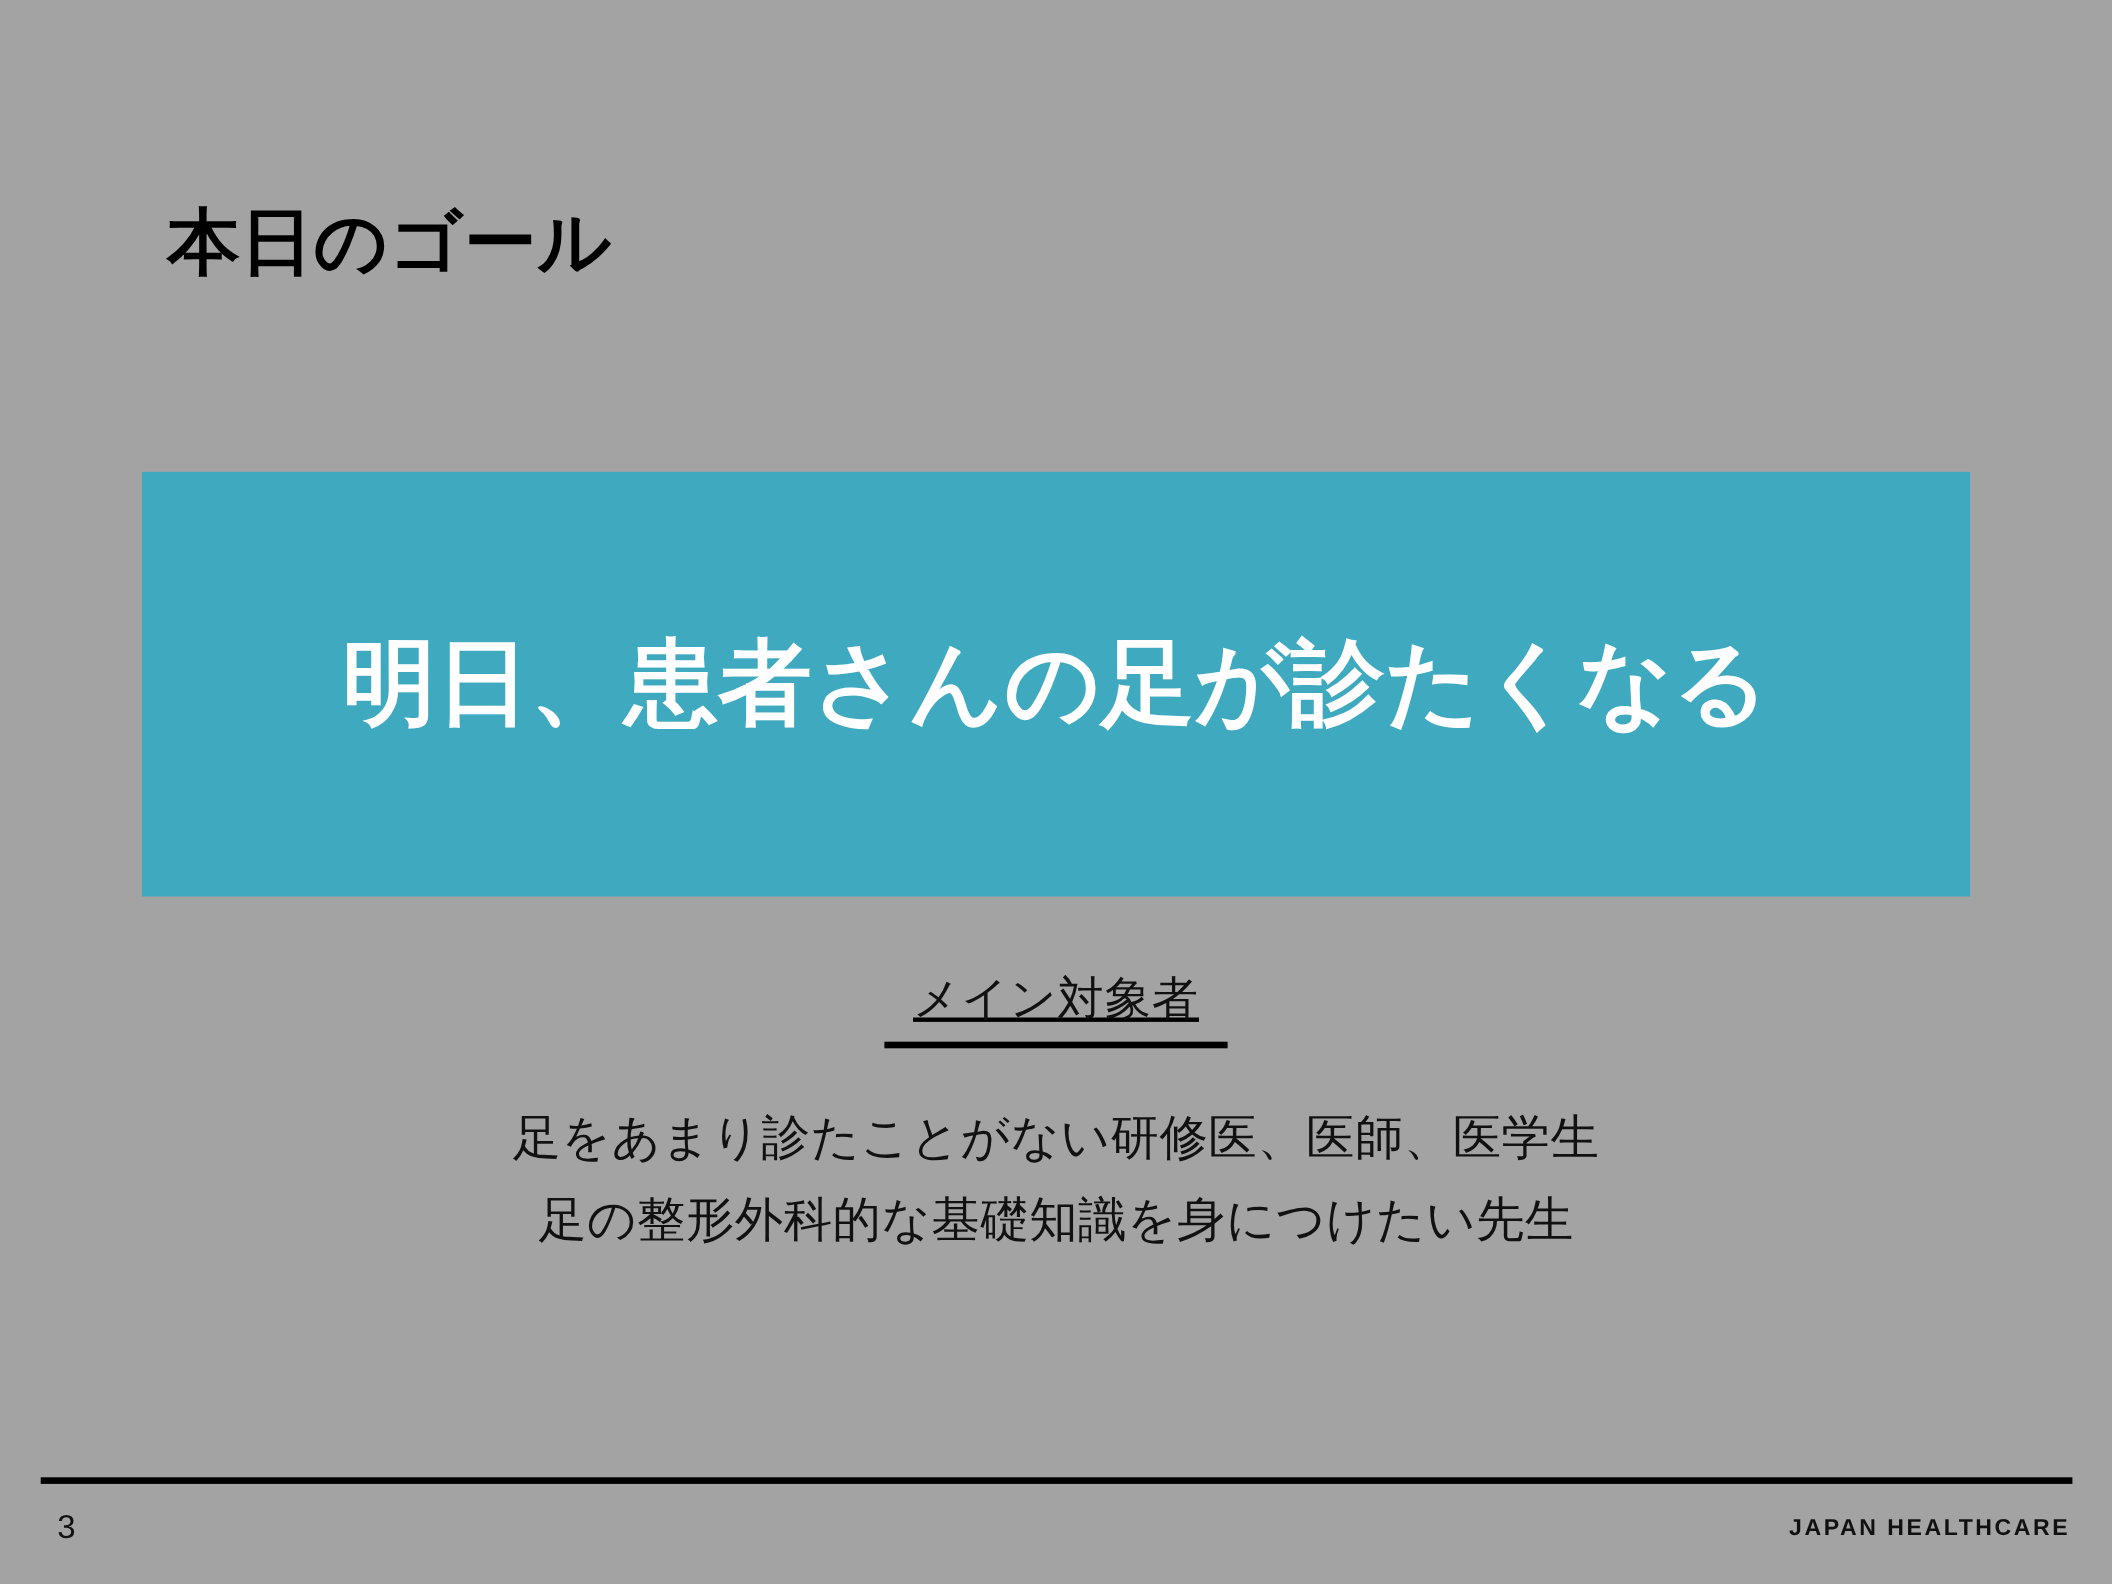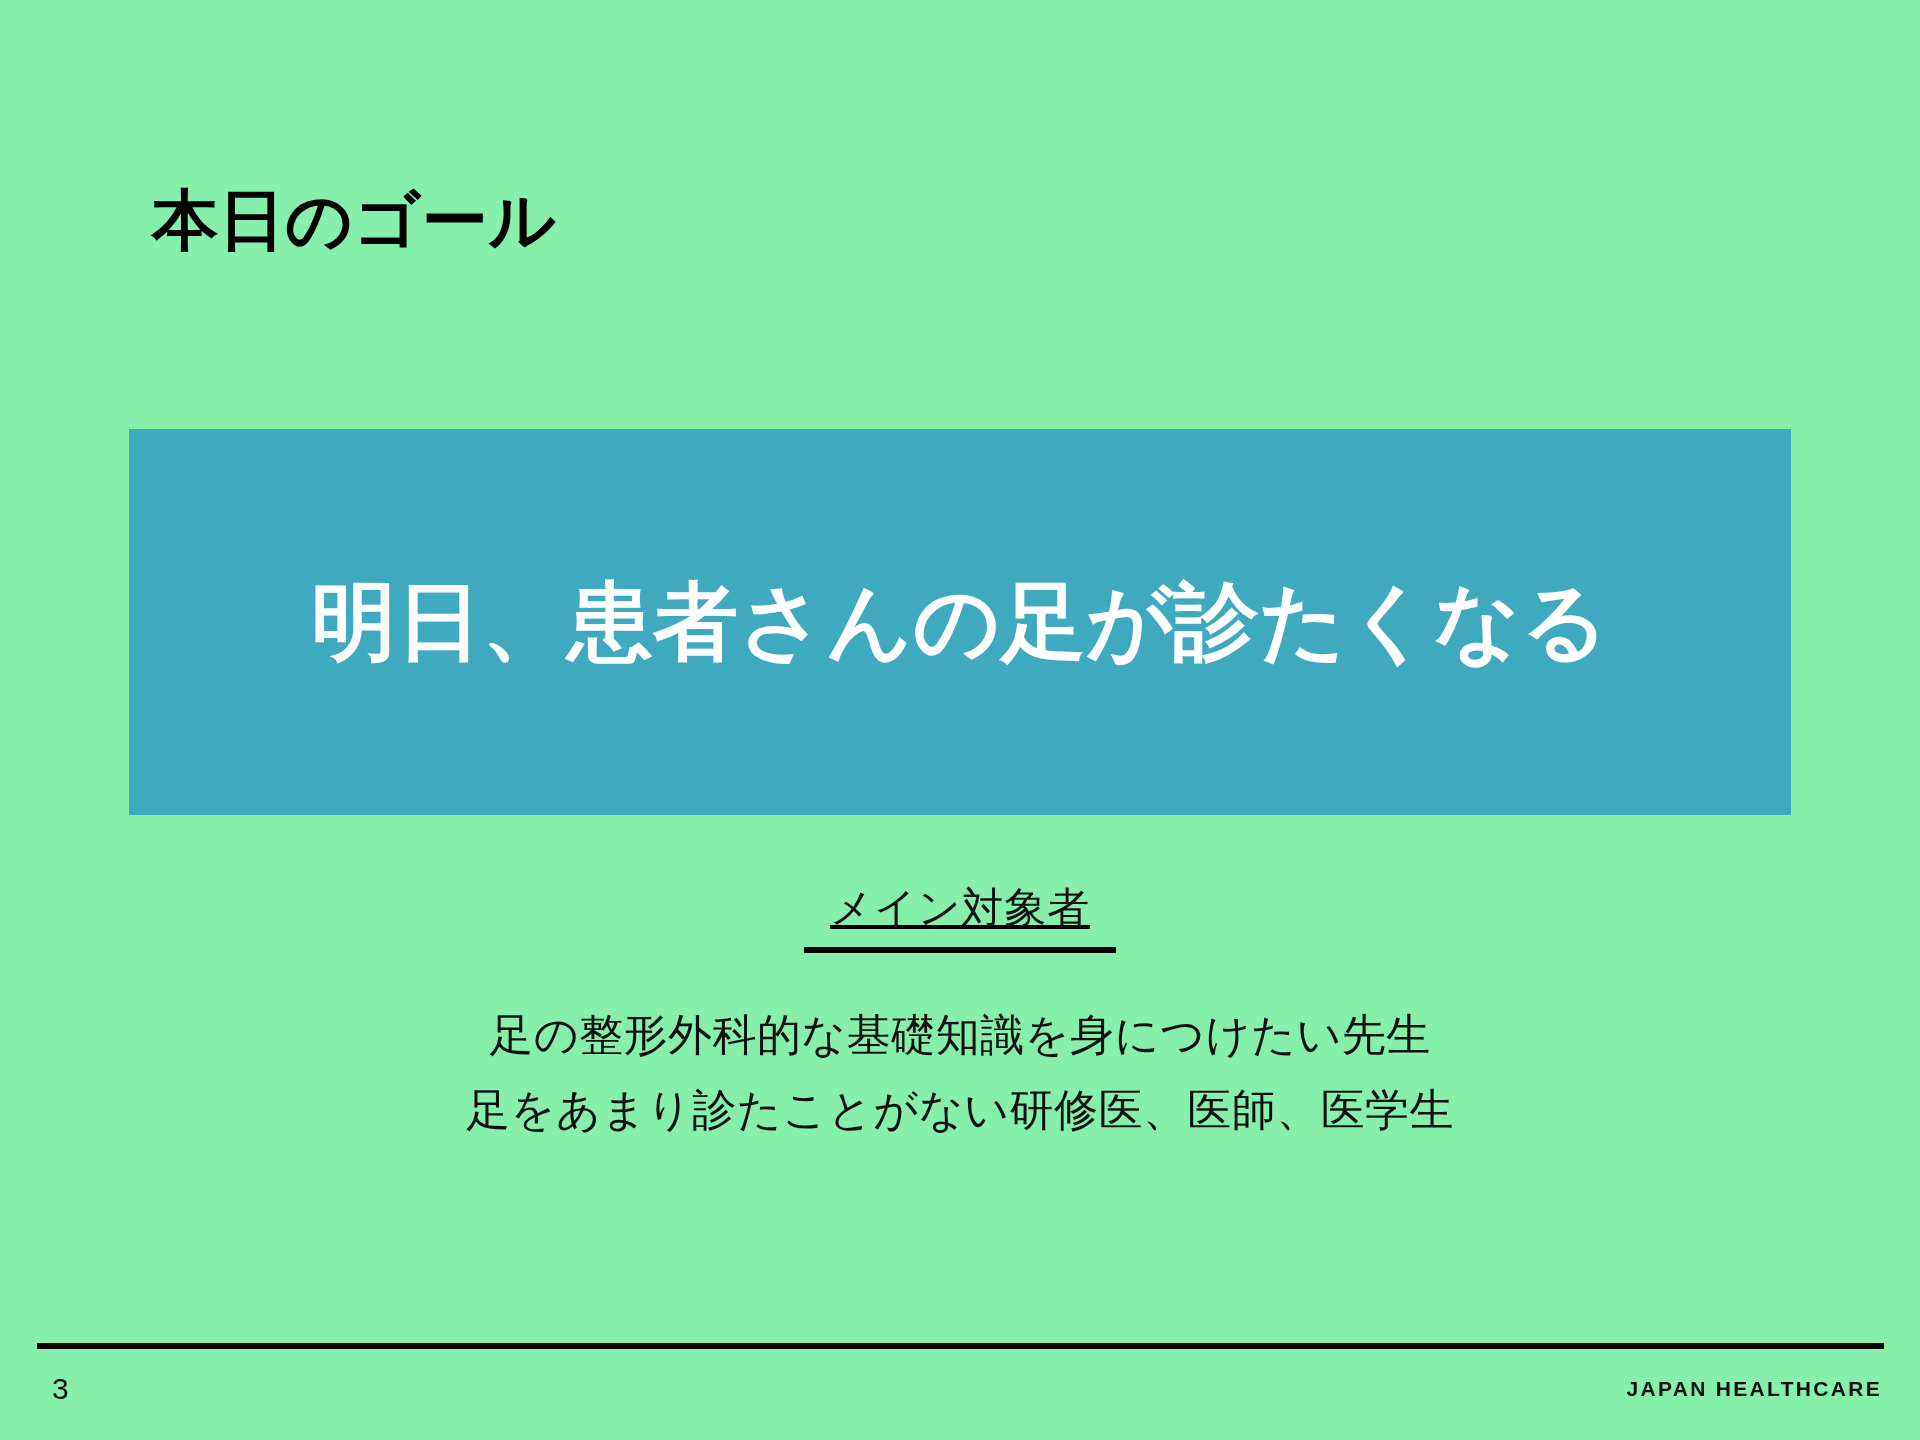--- a/index.html
+++ b/index.html
@@ -10,21 +10,21 @@
   }
   body {
     font-family: "Liberation Sans", "DejaVu Sans", sans-serif;
     -webkit-font-smoothing: antialiased;
   }
 
   .slide {
     position: relative;
     width: 1920px;
     height: 1440px;
-    background: #86efac;
+    background: #a3a3a3;
     overflow: hidden;
     box-sizing: border-box;
   }
 
   
   .slide-title {
     position: absolute;
     left: 152px;
     top: 138px;
     font-size: 66px;
@@ -142,22 +142,22 @@
   <div class="banner">
     <div class="banner-text">明日、患者さんの足が診たくなる</div>
   </div>
 
   <div class="subheading-wrap">
     <div class="subheading">メイン対象者</div>
     <div class="subheading-rule"></div>
   </div>
 
   <div class="body-lines">
+    <div class="body-line">足をあまり診たことがない研修医、医師、医学生</div>
     <div class="body-line">足の整形外科的な基礎知識を身につけたい先生</div>
-    <div class="body-line">足をあまり診たことがない研修医、医師、医学生</div>
   </div>
 
   <div class="footer-rule"></div>
 
   <div class="page-number">3</div>
 
   <div class="brand">JAPAN HEALTHCARE</div>
 
 </div>
 

